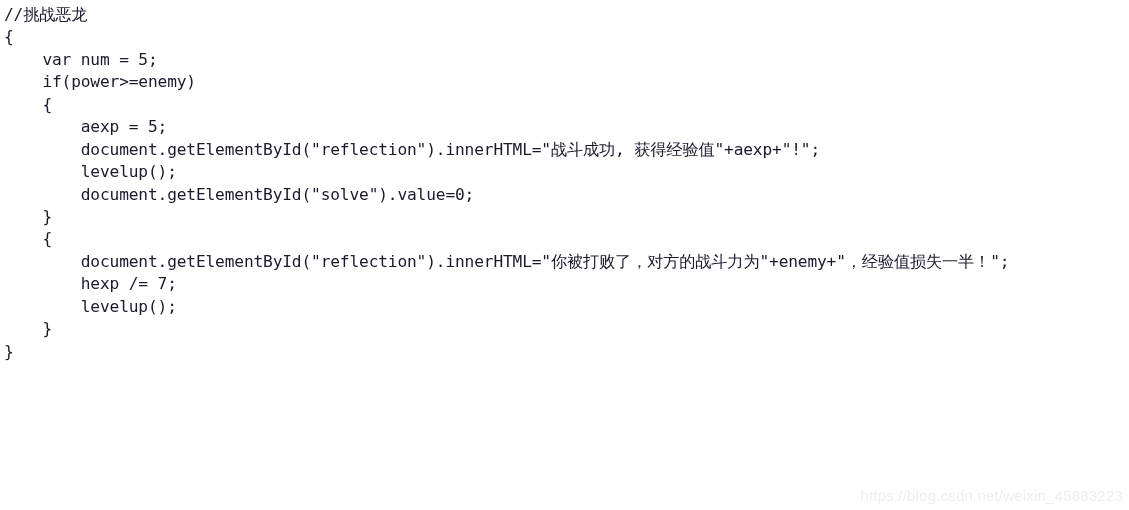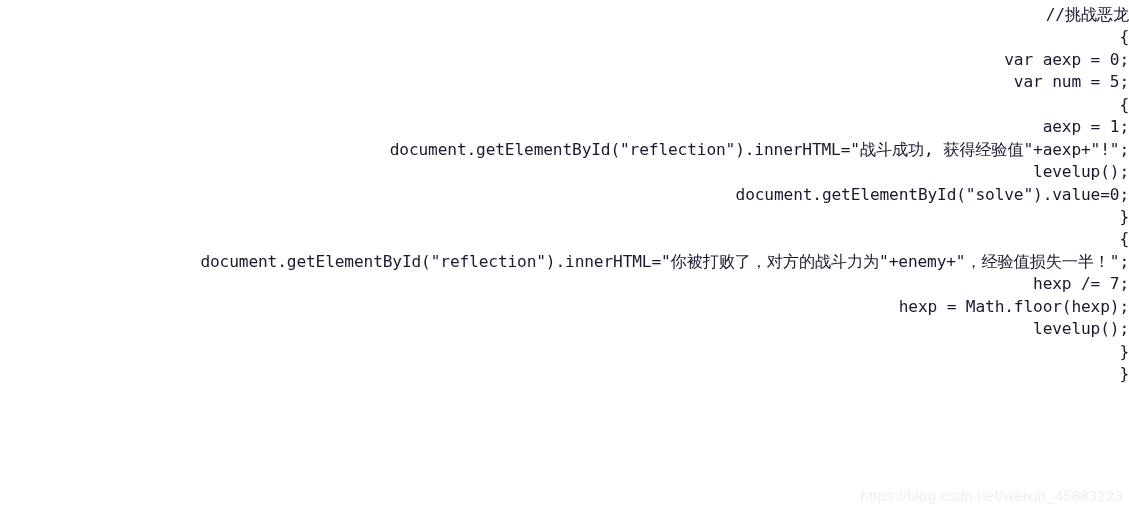--- a/index.html
+++ b/index.html
@@ -24,51 +24,49 @@
   }
   .code-line {
     font-family: "DejaVu Sans Mono", "Liberation Mono", monospace;
     font-size: 16.2px;
     line-height: 22.45px;
     height: 22.45px;
     color: #1a1a2e;
     white-space: pre;
     letter-spacing: -0.15px;
     padding-left: 4px;
-    text-align: right;
     -webkit-font-smoothing: antialiased;
   }
   #watermark {
     position: absolute;
     right: 6px;
     bottom: 6px;
     font-family: "Liberation Sans", "DejaVu Sans", sans-serif;
     font-size: 15px;
     color: #eceff1;
     letter-spacing: 0.2px;
     user-select: none;
     white-space: nowrap;
   }
 </style>
 </head>
 <body>
 
 <div id="code-block">
     <div class="code-line">//挑战恶龙</div>
     <div class="code-line">{</div>
-    <div class="code-line">    var aexp = 0;</div>
     <div class="code-line">    var num = 5;</div>
+    <div class="code-line">    if(power&gt;=enemy)</div>
     <div class="code-line">    {</div>
-    <div class="code-line">        aexp = 1;</div>
+    <div class="code-line">        aexp = 5;</div>
     <div class="code-line">        document.getElementById("reflection").innerHTML="战斗成功, 获得经验值"+aexp+"!";</div>
     <div class="code-line">        levelup();</div>
     <div class="code-line">        document.getElementById("solve").value=0;</div>
     <div class="code-line">    }</div>
     <div class="code-line">    {</div>
     <div class="code-line">        document.getElementById("reflection").innerHTML="你被打败了，对方的战斗力为"+enemy+"，经验值损失一半！";</div>
     <div class="code-line">        hexp /= 7;</div>
-    <div class="code-line">        hexp = Math.floor(hexp);</div>
     <div class="code-line">        levelup();</div>
     <div class="code-line">    }</div>
     <div class="code-line">}</div>
   </div>
 
 <div id="watermark">https://blog.csdn.net/weixin_45883223</div>
 
 </body></html>

